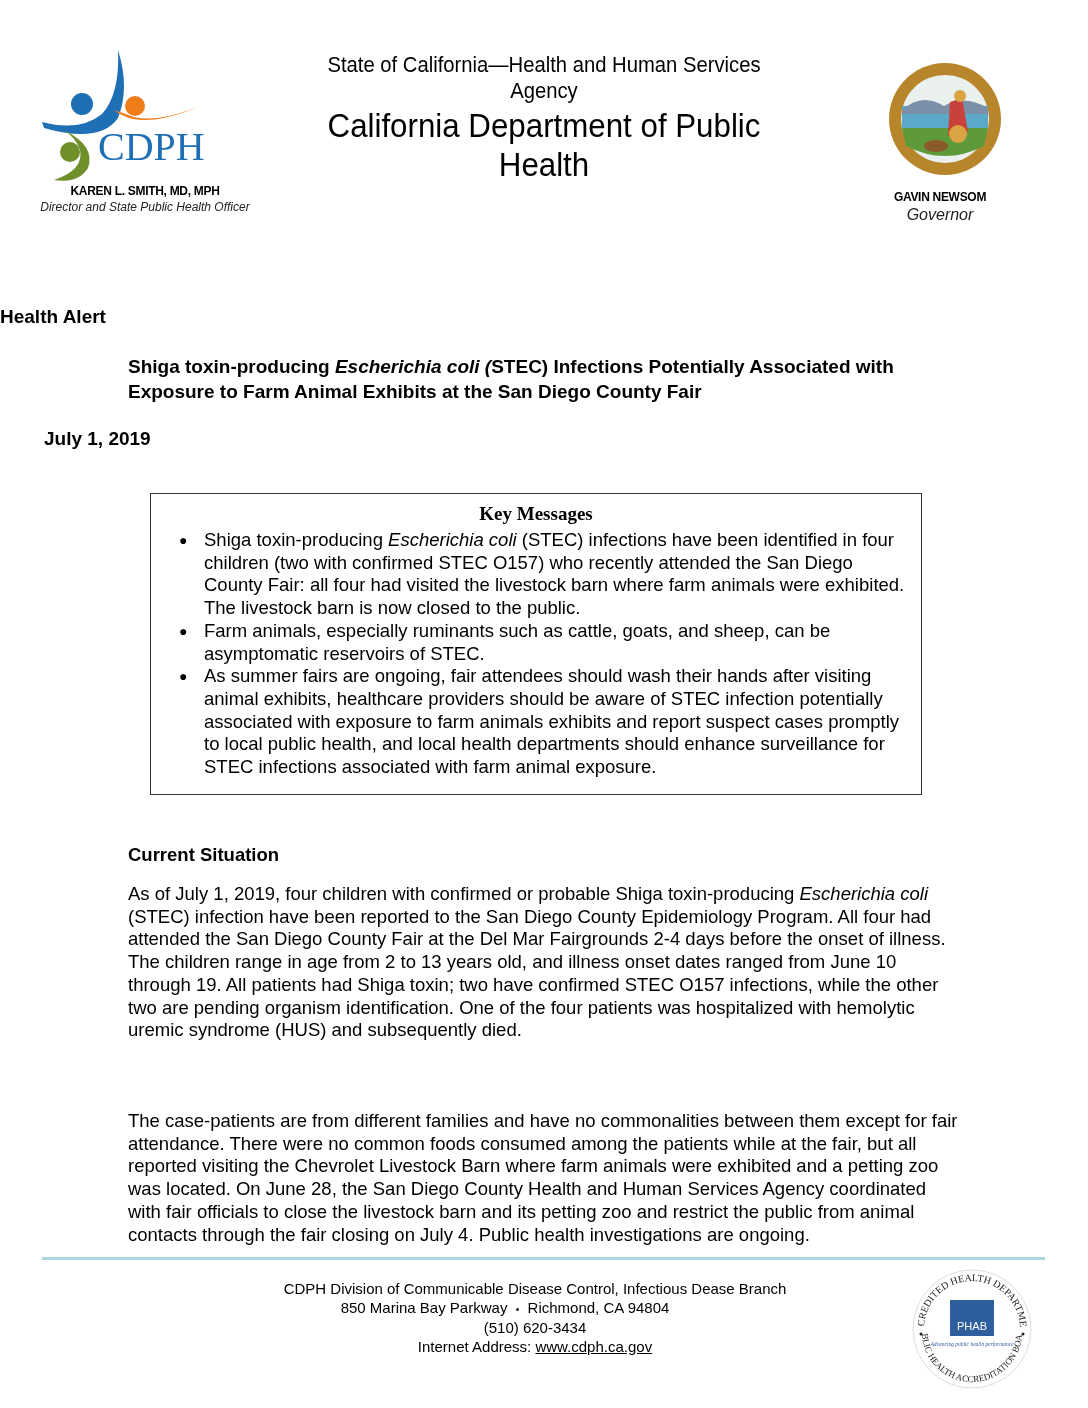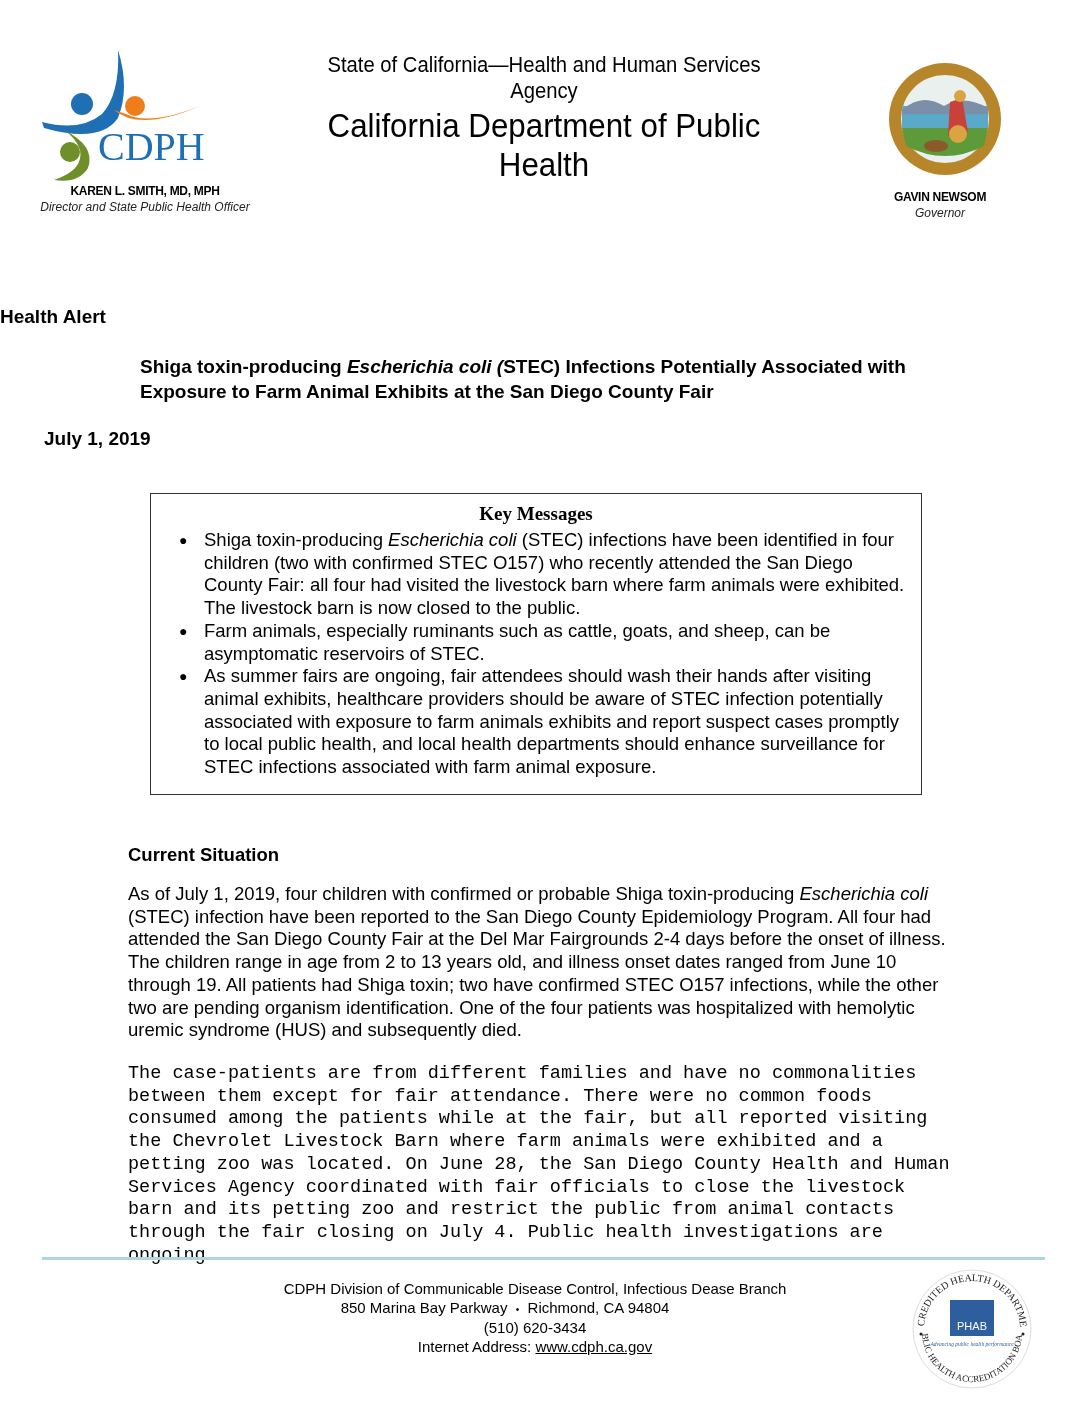--- a/index.html
+++ b/index.html
@@ -11,42 +11,42 @@
   .logo-cdph { left: 40px; top: 48px; width: 200px; height: 138px; }
   .director { left: 30px; top: 184px; width: 230px; text-align: center; }
   .director .name { font-size: 12px; font-weight: bold; letter-spacing: -0.3px; }
   .director .title { font-size: 12px; font-style: italic; color: #222; margin-top: 2px; }
   .agency { left: 270px; top: 52px; width: 548px; text-align: center; }
   .agency .sub { font-size: 22px; transform: scaleX(0.92); transform-origin: center; }
   .agency .main { font-size: 34px; margin-top: 2px; transform: scaleX(0.92); transform-origin: center; }
   .seal { left: 888px; top: 62px; width: 114px; height: 114px; }
   .governor { left: 870px; top: 190px; width: 140px; text-align: center; }
   .governor .name { font-size: 12px; font-weight: bold; letter-spacing: -0.3px; }
-  .governor .title { font-size: 12px; font-style: italic; color: #222; margin-top: 2px; }
+  .governor .title { font-size: 16px; font-style: italic; color: #222; margin-top: 2px; }
 
   
   .center { left: 0; width: 1088px; text-align: left; }
   .alert-type { top: 306px; font-size: 19px; font-weight: bold; }
-  .headline { left: 128px; top: 354px; width: 830px; font-size: 19px; font-weight: bold; line-height: 25px; margin-left: 12px; }
+  .headline { left: 128px; top: 354px; width: 830px; font-size: 19px; font-weight: bold; line-height: 25px; }
   .headline i { font-style: italic; }
   .date { top: 428px; font-size: 19px; font-weight: bold; margin-left: 44px; }
 
   
   .keybox { left: 150px; top: 493px; width: 772px; height: 302px; border: 1.5px solid #333; box-sizing: border-box; }
   .keybox .ktitle { text-align: center; font-size: 19px; font-weight: bold; margin-top: 9px; font-family: Liberation Serif, serif; }
   .keybox ul { list-style: none; margin: 4px 0 0 0; padding: 0; }
   .keybox li { position: relative; padding-left: 53px; padding-right: 8px; font-size: 18.5px; line-height: 22.7px; }
   .keybox li .bullet { position: absolute; left: 28px; top: 0; font-size: 14px; }
   i { }
 
   
   .section-head { left: 128px; top: 844px; font-size: 18.5px; font-weight: bold; }
   .para { left: 128px; width: 830px; font-size: 18.5px; line-height: 22.7px; }
   .p1 { top: 883px; }
-  .p2 { top: 1063px; font-family: Liberation Mono, monospace; }
+  .p2 { top: 1110px; }
 
   
   .footer-rule { left: 42px; top: 1257px; width: 1003px; height: 3px; background: #add6e0; }
   .footer { left: 230px; top: 1280px; width: 610px; text-align: center; font-size: 15px; line-height: 18.5px; }
   .footer .l2 { margin-left: -60px; }
   .footer a { color: #000; text-decoration: underline; }
   .phab { left: 908px; top: 1268px; width: 128px; height: 122px; }
 </style>
 </head>
 <body>

